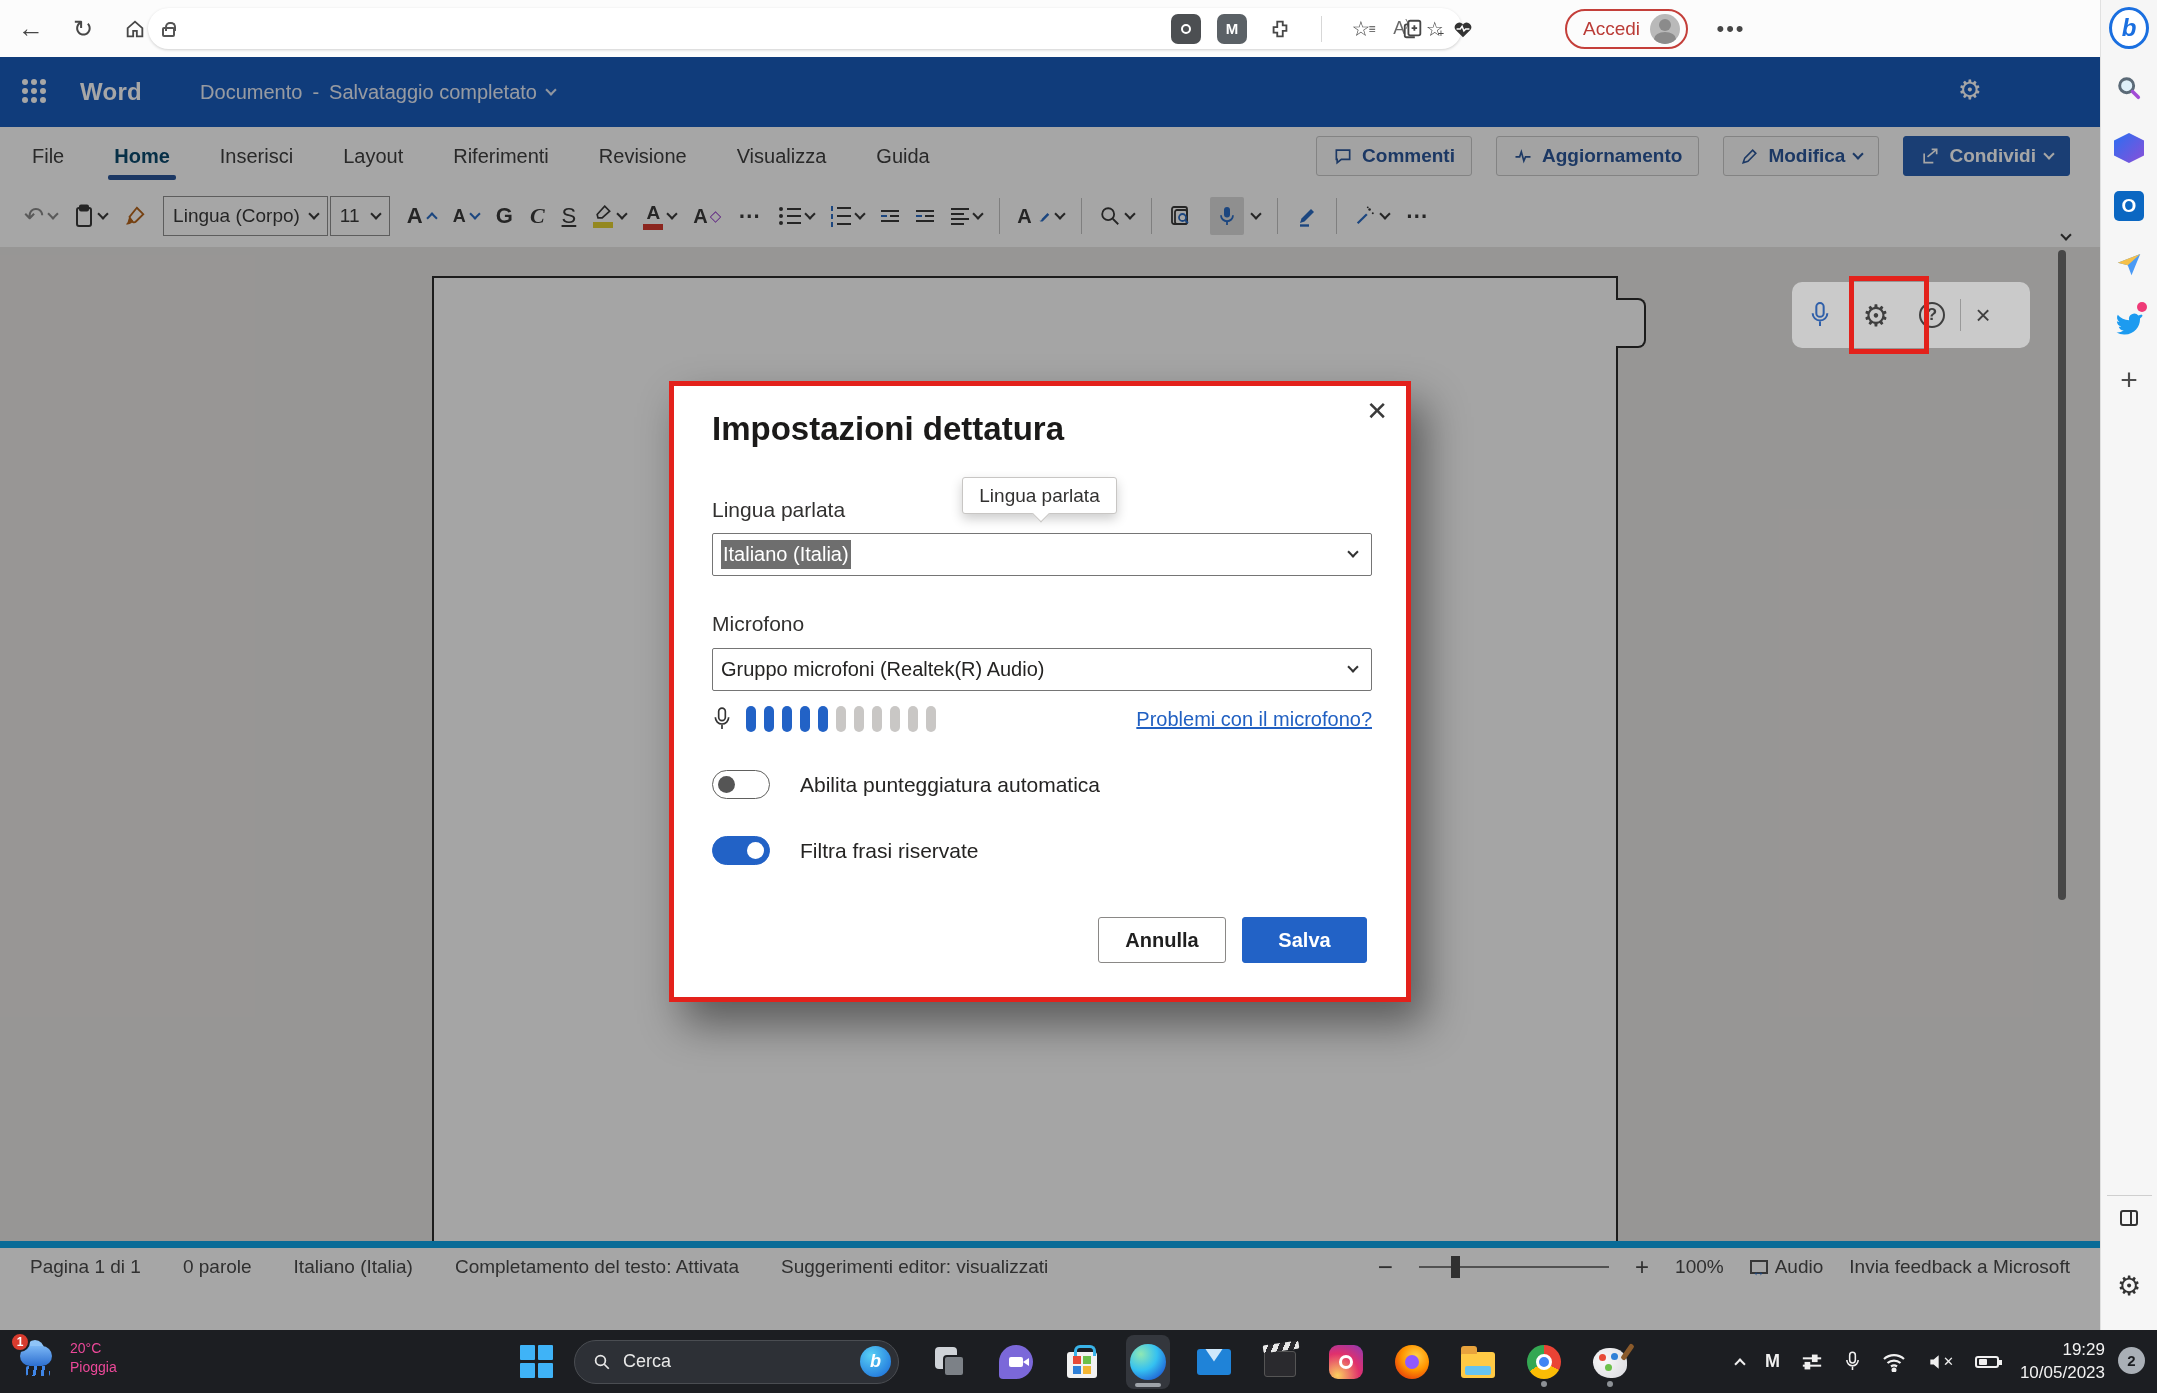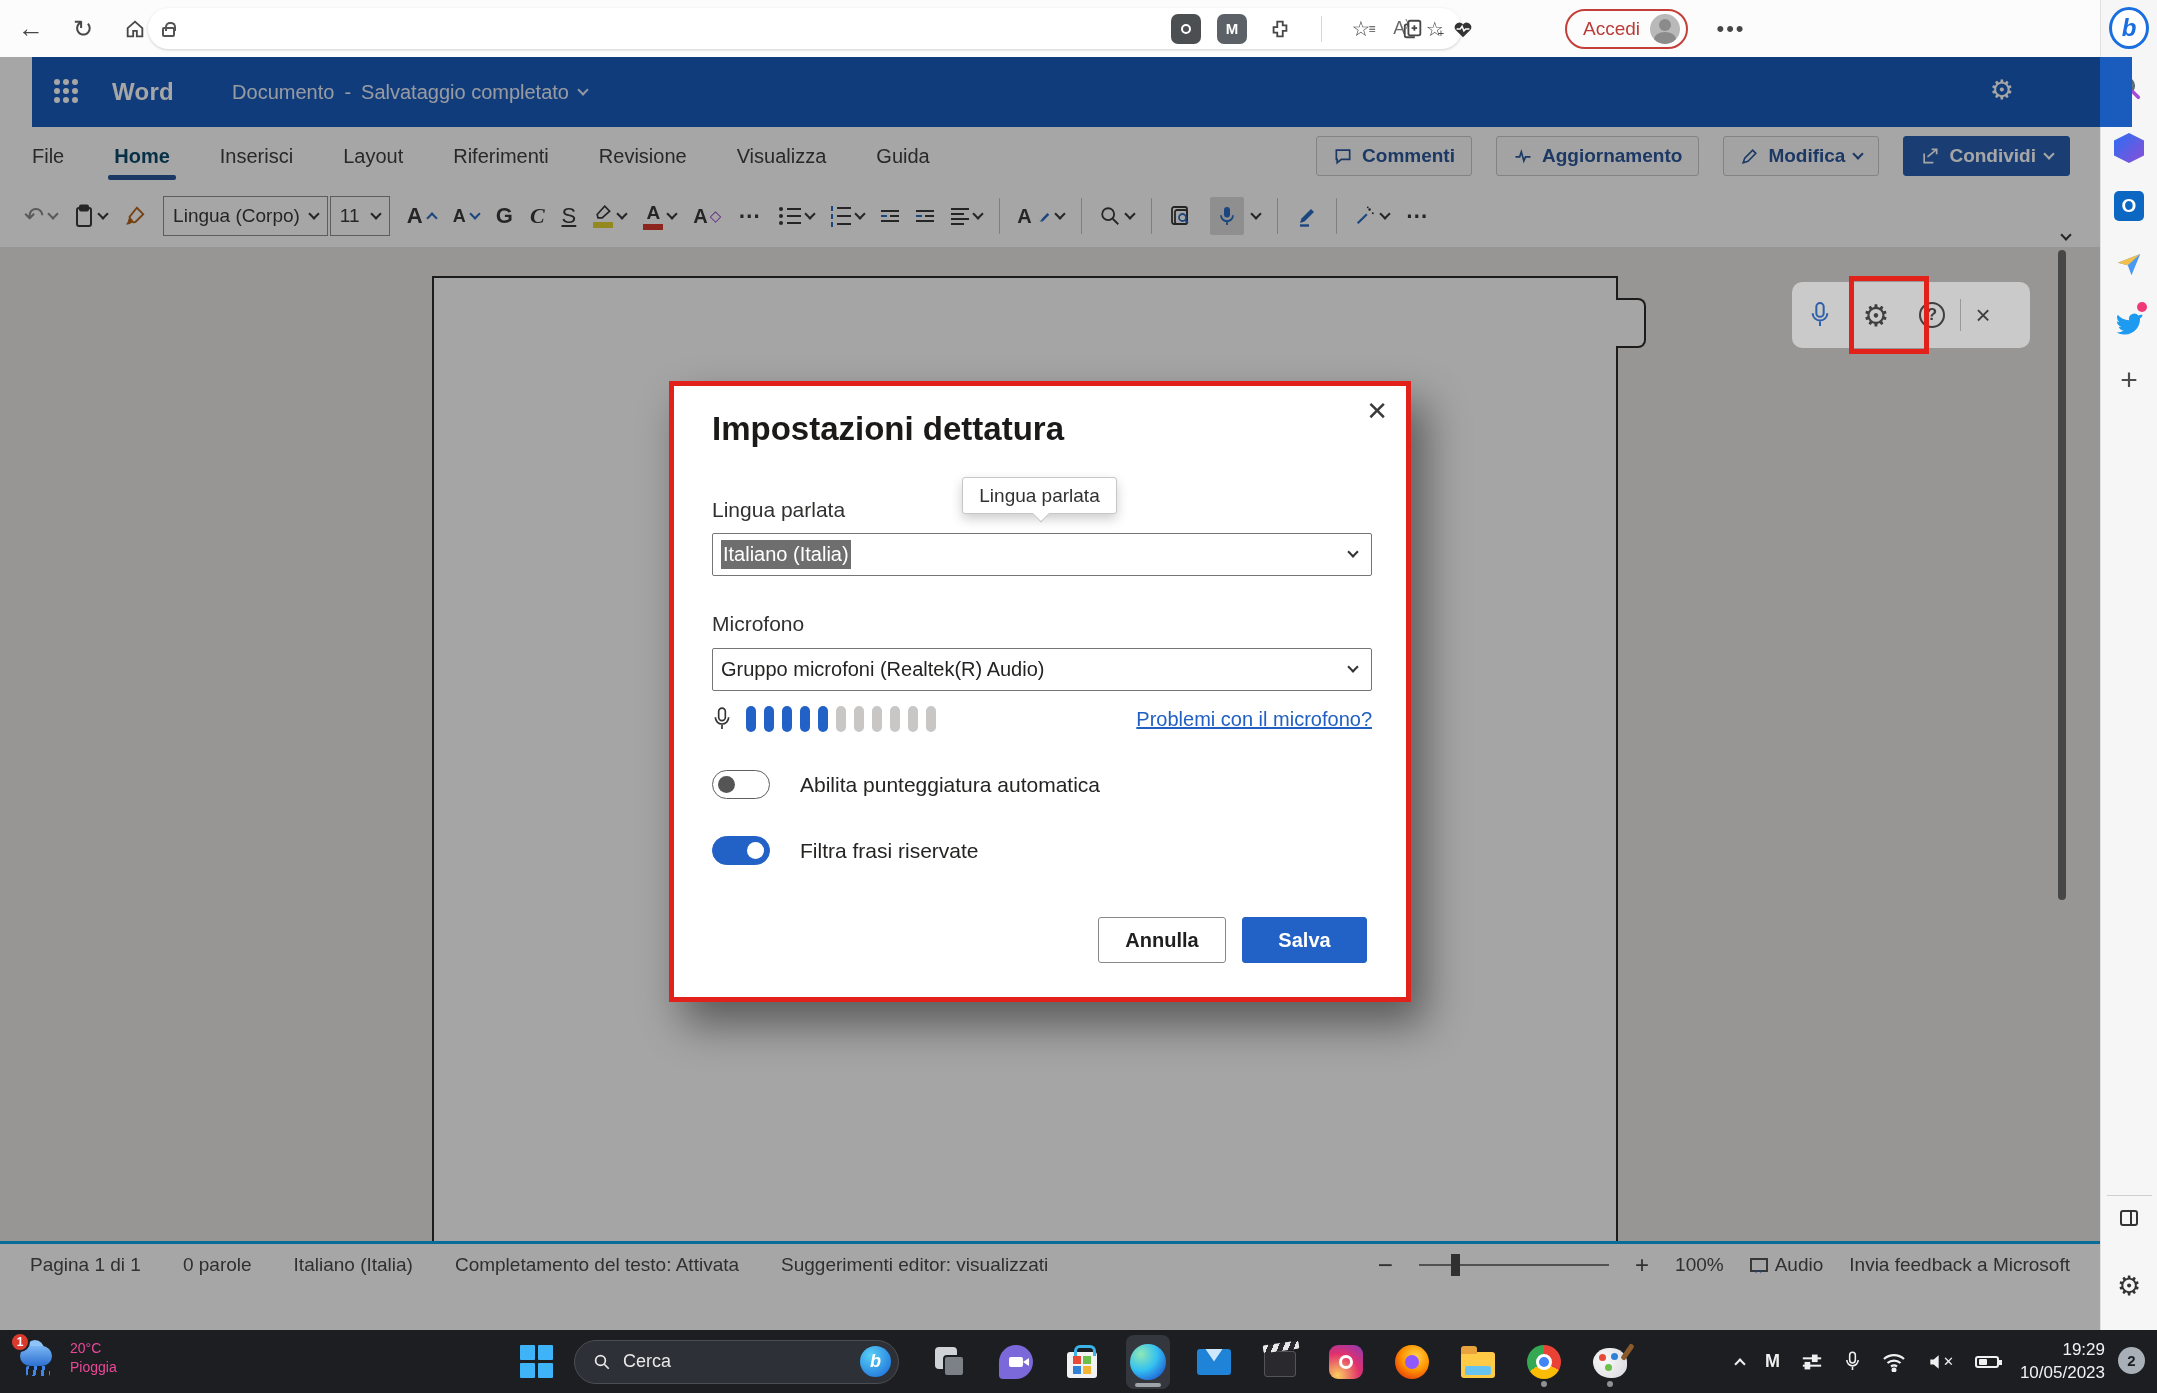--- a/index.html
+++ b/index.html
@@ -27,21 +27,21 @@
   .sb-item { position:absolute; left:50%; transform:translateX(-50%); width:40px; height:40px; display:flex; align-items:center; justify-content:center; }
   .sb-divider { position:absolute; left:6px; width:45px; height:1px; background:#cfcfcf; }
   .hexa { width:30px; height:30px; background:linear-gradient(135deg,#2a6ff2,#8a4fd8); clip-path:polygon(50% 0,100% 25%,100% 75%,50% 100%,0 75%,0 25%); }
   .outlook-sq { width:30px; height:30px; background:#0b67c2; border-radius:5px; color:#fff; font-weight:bold; font-size:19px; display:flex; align-items:center; justify-content:center; }
   .pink-dot { position:absolute; right:2px; top:0; width:10px; height:10px; background:#ef3a77; border-radius:50%; }
 
   
   .word-app { position:absolute; left:0; top:57px; width:2100px; height:1273px; }
   .dim { position:absolute; inset:0; background:rgba(0,0,0,.35); z-index:5; }
 
-  .w-header { position:absolute; left:0; top:0; width:100%; height:70px; background:#1a5cbe; display:flex; align-items:center; color:#fff;margin-left:32px; }
+  .w-header { position:absolute; left:0; top:0; width:100%; height:70px; background:#1a5cbe; display:flex; align-items:center; color:#fff; }
   .grid9 { width:26px; height:26px; display:grid; grid-template-columns:repeat(3,6px); grid-template-rows:repeat(3,6px); gap:3px; margin-left:22px; }
   .grid9 i { background:#fff; border-radius:50%; }
   .w-appname { font-size:24px; font-weight:bold; letter-spacing:.3px; margin-left:32px; }
   .w-doctitle { margin-left:58px; font-size:20px; color:#e9eef8; display:flex; align-items:center; gap:10px; }
   .w-search { position:absolute; left:650px; top:12px; width:705px; height:46px; background:#3f74cb; border-radius:4px; display:flex; align-items:center; gap:14px; padding:0 16px; font-size:19px; color:#dbe5f6; }
   .w-gear { position:absolute; right:118px; top:20px; font-size:27px; color:#fff; line-height:1; }
 
   .w-tabs { position:absolute; left:0; top:70px; width:100%; height:58px; background:#fff; display:flex; align-items:center; }
   .tab { font-size:20px; color:#404040; margin-right:46px; position:relative; padding:14px 2px; }
   .tab:first-child { margin-left:30px; }
@@ -64,21 +64,21 @@
   .lines-icon i { display:block; height:2px; background:#3a3a3a; }
   .dots3 { font-size:22px; letter-spacing:2px; font-weight:bold; }
   .mic-hl { background:#dcdcdc; padding:7px 8px; border-radius:2px; }
   .collapse-chev { position:absolute; right:30px; bottom:8px; }
 
   .w-canvas { position:absolute; left:0; top:190px; width:100%; height:1038px; background:#e9e7e5; }
   .page { position:absolute; left:432px; top:29px; width:1186px; height:1009px; background:#fdfdfd; border:2px solid #2c2c2c; }
   .page-tab { position:absolute; left:1616px; top:51px; width:30px; height:50px; background:#fdfdfd; border:2px solid #2c2c2c; border-left:none; border-radius:0 8px 8px 0; }
   .vscroll { position:absolute; left:2058px; top:3px; width:8px; height:650px; background:#6e6e6e; border-radius:4px; }
 
-  .w-status { position:absolute; left:0; top:1184px; width:100%; height:45px; background:#fff; border-top:3px solid #0ea5e9; display:flex; align-items:center; font-size:19px; color:#4a4a4a; }
+  .w-status { position:absolute; left:0; top:1184px; width:100%; height:45px; background:#fff; border-top:7px solid #0ea5e9; display:flex; align-items:center; font-size:19px; color:#4a4a4a; }
   .st-item { margin-left:42px; }
   .st-item:first-child { margin-left:30px; }
   .st-right { position:absolute; right:30px; display:flex; align-items:center; gap:26px; }
   .zoom-track { position:relative; width:190px; height:2px; background:#7d7d7d; }
   .zoom-thumb { position:absolute; left:32px; top:-10px; width:9px; height:22px; background:#4a4a4a; }
   .fit-box { display:flex; align-items:center; gap:7px; }
   .fit-glyph { width:18px; height:14px; border:2px solid #555; position:relative; }
   .fit-glyph:after { content:"↔"; position:absolute; left:0px; top:2px; font-size:13px; color:#2b6cc4; }
 
   

